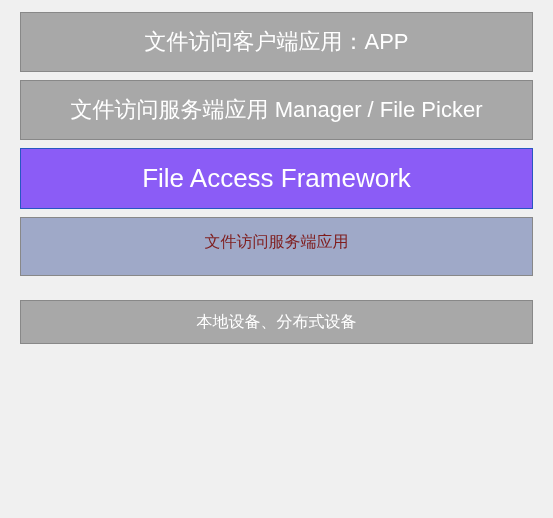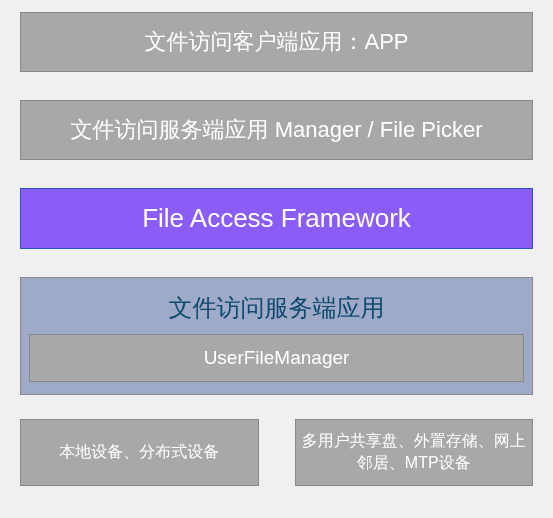--- a/index.html
+++ b/index.html
@@ -13,37 +13,37 @@
   .box {
     border: 1px solid #888;
     background: #a8a8a8;
     color: #fff;
     text-align: center;
     display: flex;
     align-items: center;
     justify-content: center;
     font-size: 22px;
     padding: 14px 8px;
-    margin-bottom: 28px;
+    margin-bottom: 8px;
   }
   .box-blue {
     background: #8b5cf6;
     border: 1px solid #2857c2;
     font-size: 26px;
   }
   .container-box {
     border: 1px solid #888;
     background: #9fa9c8;
     padding: 8px 8px 12px 8px;
     margin-bottom: 24px;
   }
   .container-title {
-    color: #0c4a6e;
+    color: #7f1d1d;
     text-align: center;
-    font-size: 24px;
+    font-size: 16px;
     padding: 6px 0 10px 0;
   }
   .inner-row {
     display: flex;
     gap: 12px;
   }
   .inner-box {
     flex: 1;
     border: 1px solid #888;
     background: #a8a8a8;
@@ -81,26 +81,20 @@
   <span>文件访问服务端应用 Manager / File Picker</span>
 </div>
 
 <div class="box box-blue">
   <span>File Access Framework</span>
 </div>
 
 <div class="container-box">
   <div class="container-title">文件访问服务端应用</div>
   <div class="inner-row">
-    <div class="inner-box">
-      <span>UserFileManager</span>
-    </div>
   </div>
 </div>
 
 <div class="bottom-row">
   <div class="bottom-box">
     <span>本地设备、分布式设备</span>
   </div>
-  <div class="bottom-box">
-    <span>多用户共享盘、外置存储、网上邻居、MTP设备</span>
-  </div>
 </div>
 
 </body></html>

